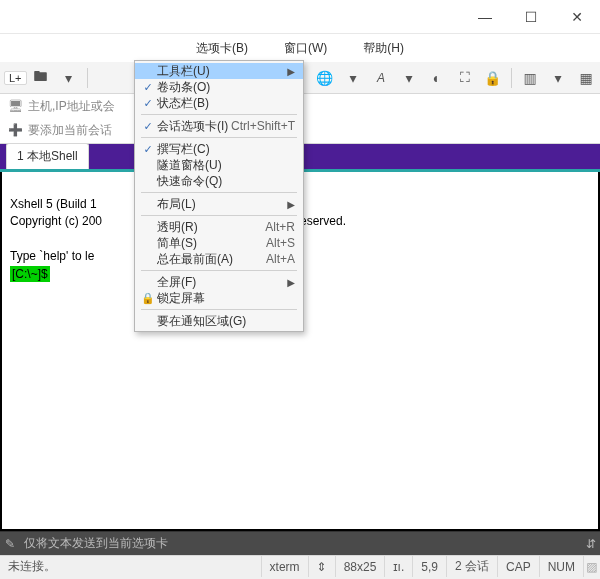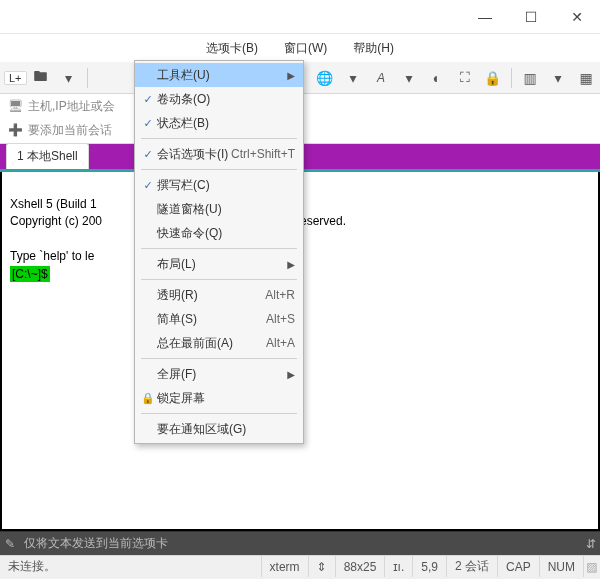--- a/index.html
+++ b/index.html
@@ -1,43 +1,43 @@
 <!DOCTYPE html>
 <html><head>
 <meta charset="utf-8">
 <style>
   * { box-sizing: border-box; margin: 0; padding: 0; font-family: "Microsoft YaHei", "Segoe UI", sans-serif; font-size: 12px; }
   body { width: 600px; height: 579px; overflow: hidden; background: #f0f0f0; color: #333; position: relative; }
   .titlebar { height: 34px; display: flex; align-items: center; justify-content: flex-end; background: #fff; border-bottom: 1px solid #e8e8e8; }
   .titlebar .title { flex: 1; padding-left: 8px; color: #666; overflow: hidden; white-space: nowrap; }
   .winbtn { width: 46px; height: 34px; display: flex; align-items: center; justify-content: center; font-size: 14px; color: #444; }
-  .menubar { height: 28px; display: flex; align-items: center; justify-content: center; background: #fff; gap: 14px; }
+  .menubar { height: 28px; display: flex; align-items: center; justify-content: center; background: #fff; gap: 24px; }
   .menubar .mitem { padding: 2px 6px; }
   .toolbar { height: 32px; display: flex; align-items: center; background: #f4f4f4; border-bottom: 1px solid #d8d8d8; }
   .tbtn { width: 24px; height: 24px; margin: 0 2px; display: inline-flex; align-items: center; justify-content: center; color: #555; font-size: 14px; }
   .tsep { width: 1px; height: 20px; background: #d0d0d0; margin: 0 4px; }
   .tbtn-label { font-size: 11px; padding: 0 4px; border: 1px solid #d8d8d8; border-radius: 2px; background: #fff; margin-left: 4px; }
   .sidebar-area { height: 50px; background: #fff; border-bottom: 1px solid #d8d8d8; padding-left: 8px; color: #888; }
   .sidebar-row { display: flex; align-items: center; height: 24px; gap: 6px; }
   .quick-icon { width: 14px; display:inline-block; text-align:center; }
-  .tabstrip { height: 28px; display: flex; align-items: flex-end; background: #a21caf; border-bottom: 3px solid #2aa6a6; padding-left: 6px; }
+  .tabstrip { height: 28px; display: flex; align-items: flex-end; background: #4c1d95; border-bottom: 3px solid #2aa6a6; padding-left: 6px; }
   .tab { padding: 4px 10px; background: #fff; border: 1px solid #d8d8d8; border-bottom: none; border-radius: 3px 3px 0 0; margin-right: 4px; }
   .terminal { height: 359px; background: #fff; color: #000; font-family: "Consolas","Courier New",monospace; font-size: 13px; padding: 6px 8px; line-height: 1.35; border: 2px solid #000; border-top:none; position: relative; white-space: pre; }
   .prompt-cursor { background: #00d000; display:inline-block; padding: 0 2px; }
   .bottombar { height: 24px; display: flex; align-items: center; background: #4a4a4a; color: #bbb; border-top: 1px solid #333; }
   .bottombar .bicon { width: 20px; text-align:center; }
   .bottombar .btext { flex:1; padding-left:4px; }
   .scroll-toggle { width: 18px; text-align:center; color:#bbb; }
   .statusbar { height: 22px; display: flex; align-items: center; background: #f0f0f0; border-top: 1px solid #d8d8d8; font-size: 11px; color: #555; }
   .statusbar .cell { padding: 0 8px; border-right: 1px solid #d8d8d8; height: 100%; display:flex; align-items:center; }
   .statusbar .cell.first { flex: 1; }
   .grip { width: 16px; text-align:center; color:#aaa; }
   
   .popup { position: absolute; left: 134px; top: 60px; width: 170px; background: #f6f6f6; border: 1px solid #b6b6b6; box-shadow: 2px 3px 6px rgba(0,0,0,.25); z-index: 50; padding: 2px 0; }
-  .popup .row { display: flex; align-items: center; height: 24px; padding: 0 8px 0 4px; }
+  .popup .row { display: flex; align-items: center; height: 16px; padding: 0 8px 0 4px; }
   .popup .row.hl { background: #a5d2ff; }
   .popup .chk { width: 18px; text-align:center; color:#3a6fb7; font-size:11px; }
   .popup .lbl { flex:1; white-space:nowrap; }
   .popup .acc { color:#666; font-size:12px; white-space:nowrap; }
   .popup .arrow { width: 10px; text-align:right; color:#555; font-size:10px; }
   .popup .sep { height:1px; background:#d0d0d0; margin:3px 6px; }
 </style>
 </head>
 <body>
 

